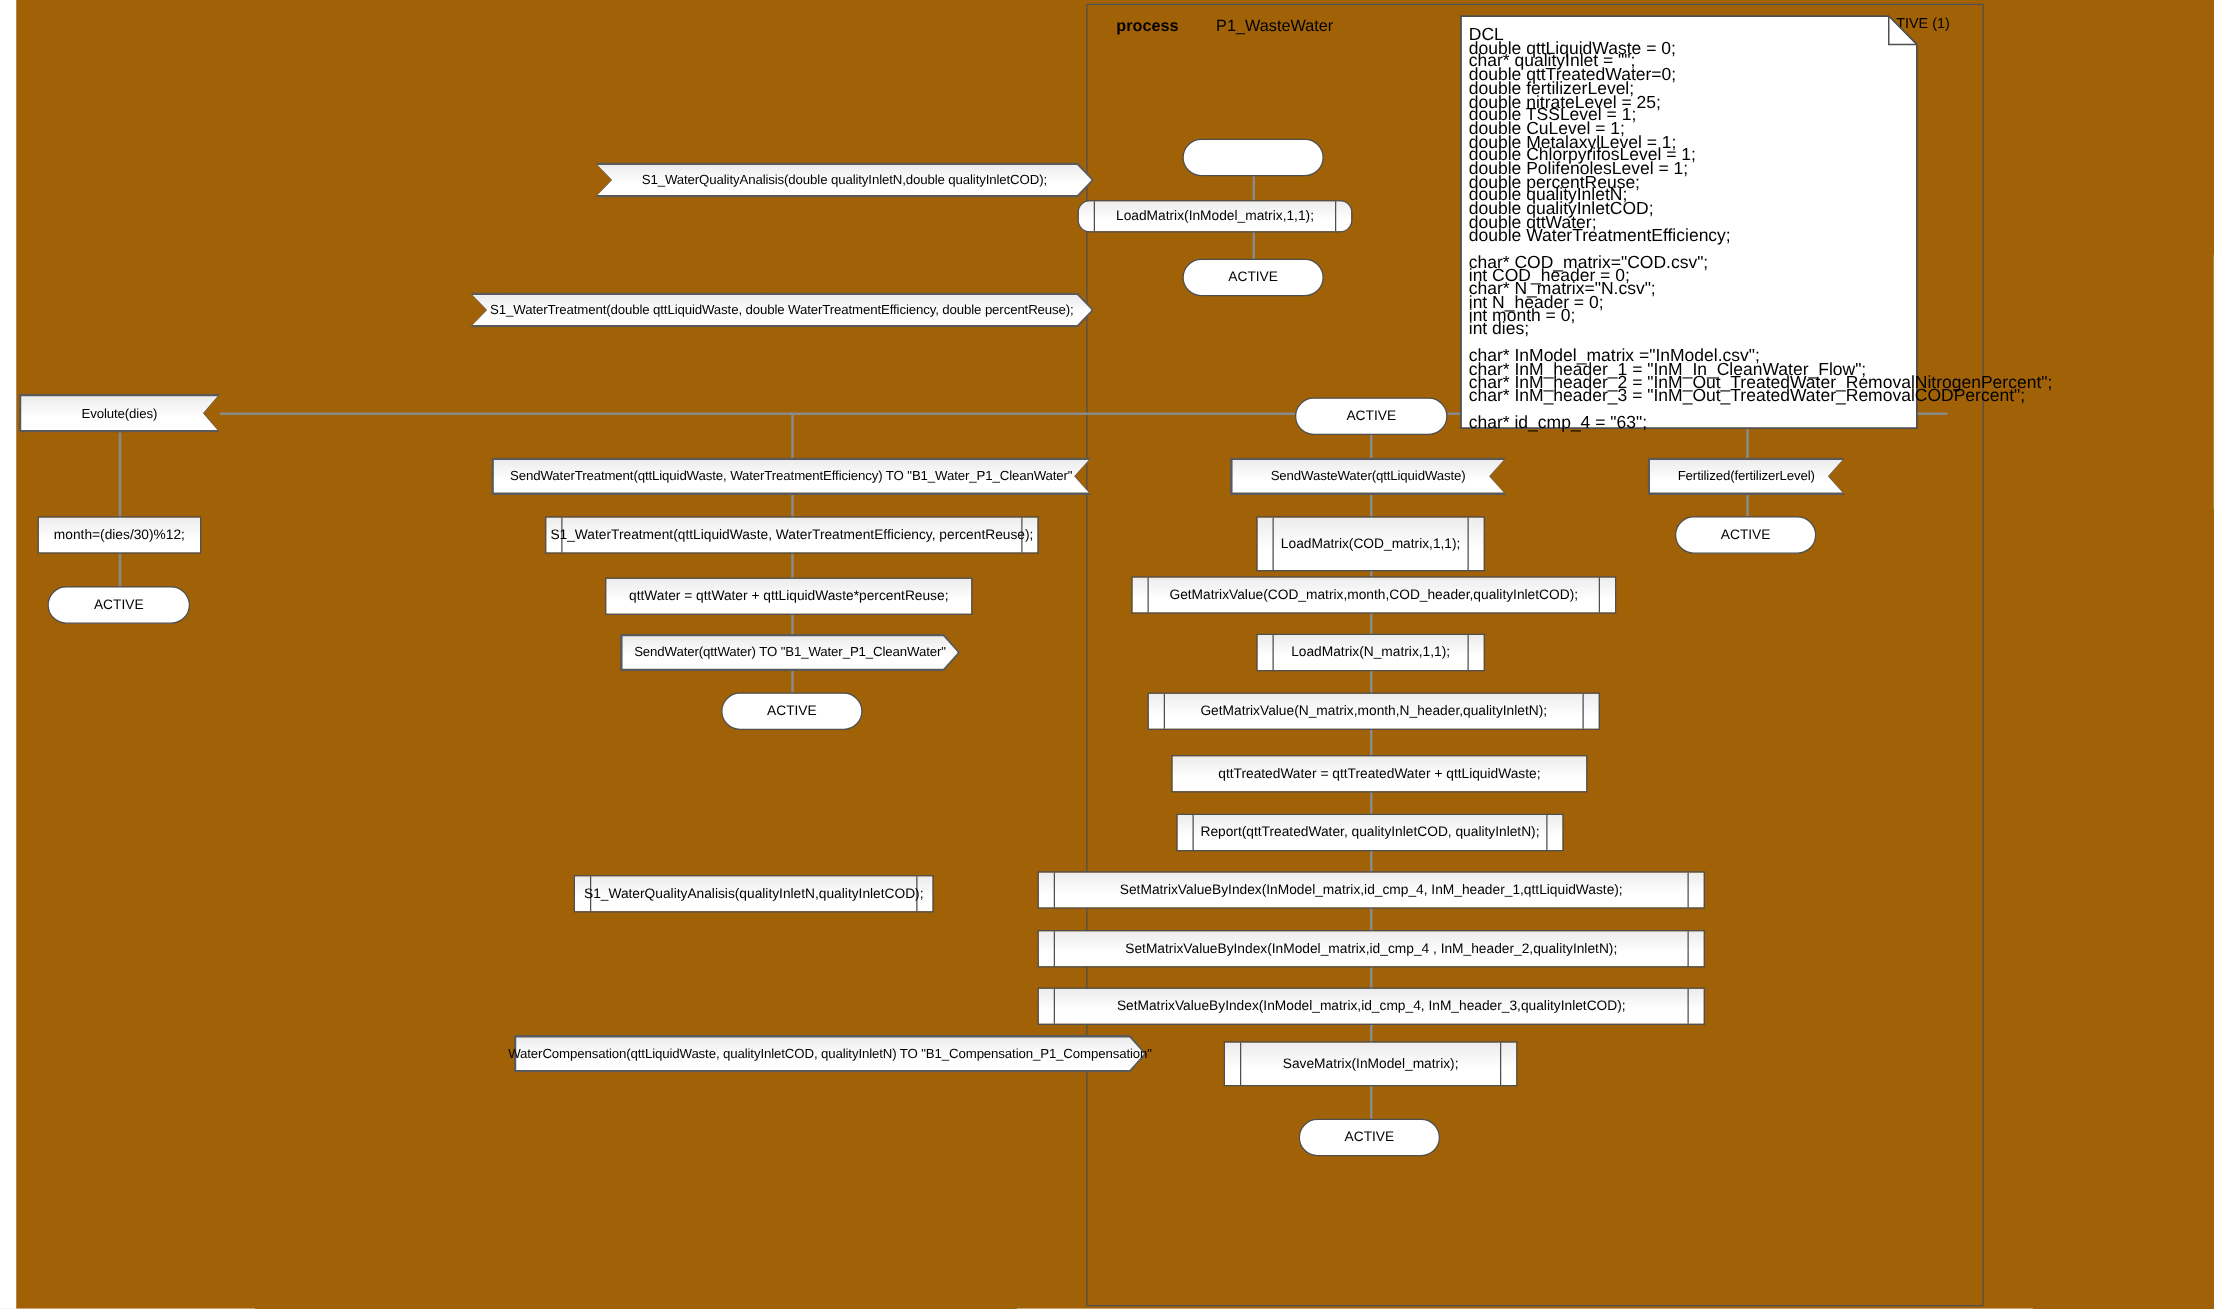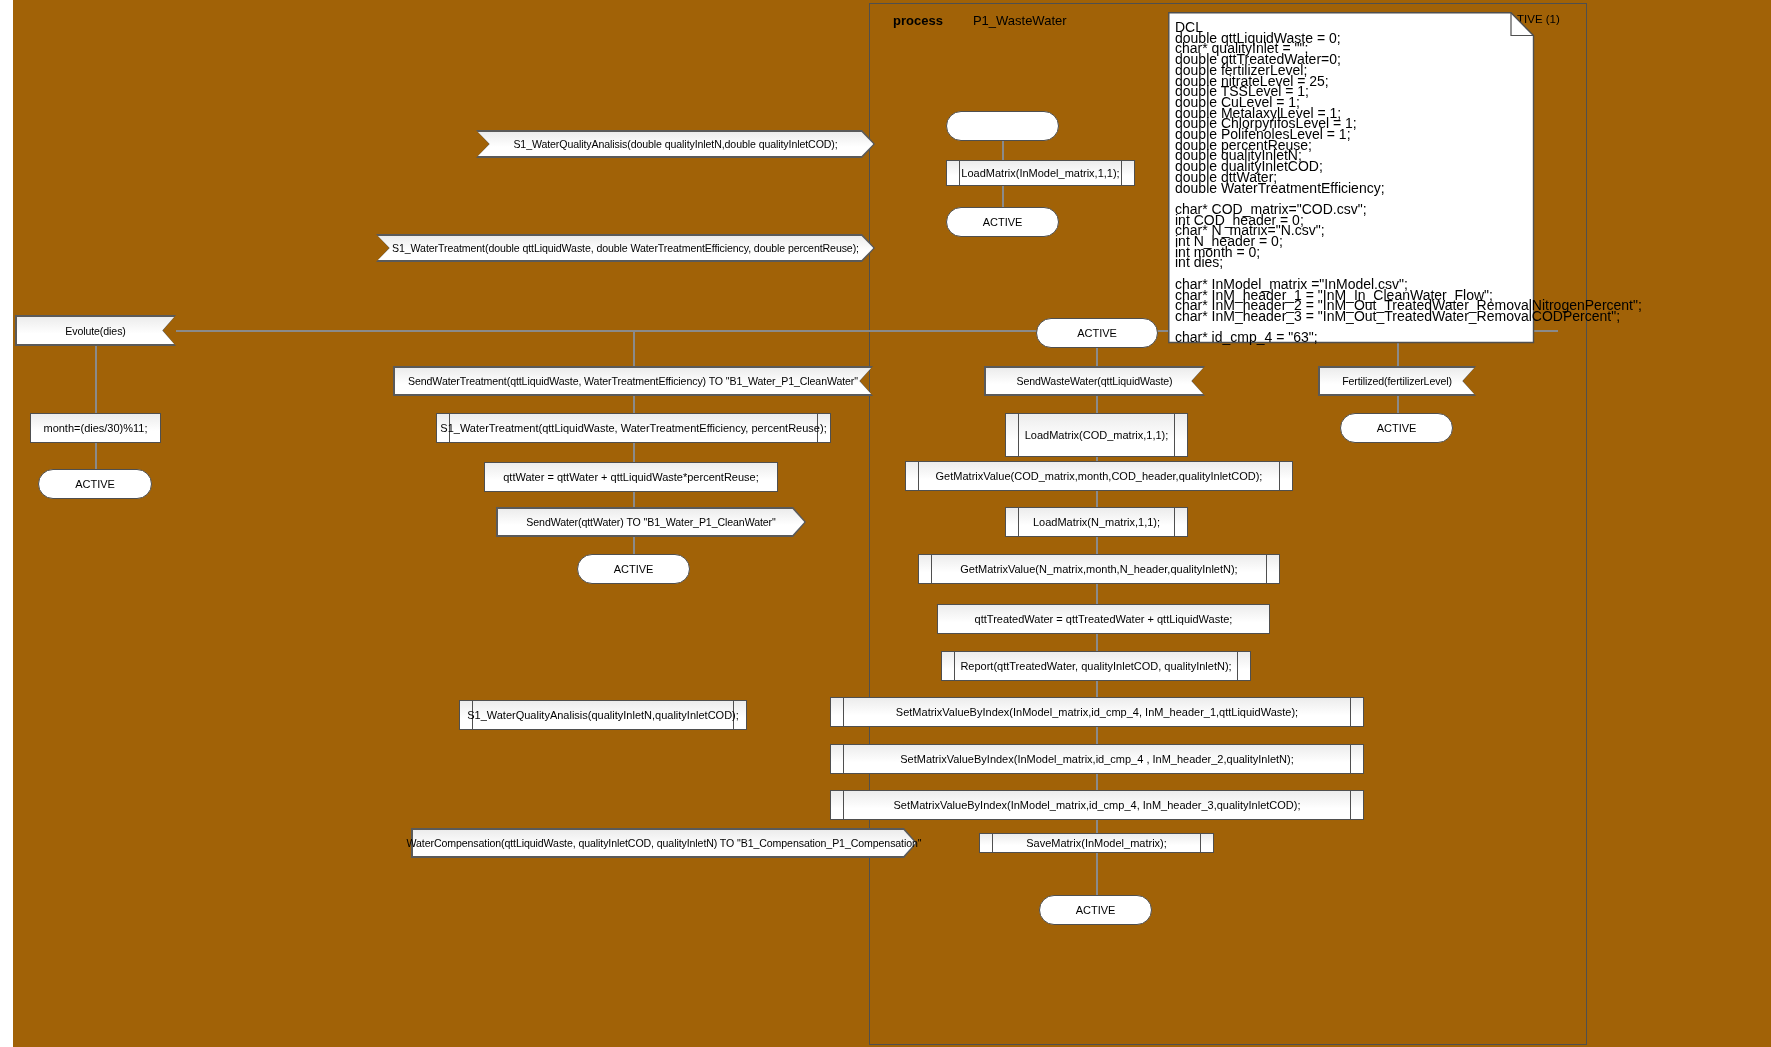--- a/index.html
+++ b/index.html
@@ -69,21 +69,21 @@
   <div class="vl" style="left:989px;top:141px;height:66px;"></div>
 
   <div id="proc-header">
     <span class="kw">process</span>
     <span>P1_WasteWater</span>
   </div>
 
   <div id="page-label">TIVE (1)</div>
 
   <div class="node pill" style="left:933px;top:111px;width:113px;height:30px;"></div>
-  <div class="node proc" style="left:933px;top:160px;width:189px;height:26px;">
+  <div class="node proc" style="left:849px;top:160px;width:220px;height:26px;border-radius:10px;">
     <div class="lbl">LoadMatrix(InModel_matrix,1,1);</div>
   </div>
   <div class="node pill" style="left:933px;top:207px;width:113px;height:30px;">
     <div class="lbl">ACTIVE</div>
   </div>
 
   <div class="node banner arrow-lr" style="left:463px;top:130px;width:399px;height:28px;">
     <div class="sh-o"></div>
     <div class="sh-i"></div>
     <div class="lbl">S1_WaterQualityAnalisis(double qualityInletN,double qualityInletCOD);</div>
@@ -93,21 +93,21 @@
     <div class="sh-i"></div>
     <div class="lbl">S1_WaterTreatment(double qttLiquidWaste, double WaterTreatmentEfficiency, double percentReuse);</div>
   </div>
 
   <div class="node banner in-r" style="left:2px;top:315px;width:161px;height:31px;">
     <div class="sh-o"></div>
     <div class="sh-i"></div>
     <div class="lbl">Evolute(dies)</div>
   </div>
   <div class="node task" style="left:17px;top:413px;width:131px;height:30px;">
-    <div class="lbl">month=(dies/30)%11;</div>
+    <div class="lbl">month=(dies/30)%12;</div>
   </div>
   <div class="node pill" style="left:25px;top:469px;width:114px;height:30px;">
     <div class="lbl">ACTIVE</div>
   </div>
 
   <div class="node pill" style="left:1023px;top:318px;width:122px;height:30px;">
     <div class="lbl">ACTIVE</div>
   </div>
 
 
@@ -115,21 +115,21 @@
     <div class="sh-o"></div>
     <div class="sh-i"></div>
     <div class="lbl">SendWaterTreatment(qttLiquidWaste, WaterTreatmentEfficiency) TO "B1_Water_P1_CleanWater"</div>
   </div>
   <div class="node proc" style="left:423px;top:413px;width:395px;height:30px;">
     <div class="lbl">S1_WaterTreatment(qttLiquidWaste, WaterTreatmentEfficiency, percentReuse);</div>
   </div>
   <div class="node task" style="left:471px;top:462px;width:294px;height:30px;">
     <div class="lbl">qttWater = qttWater + qttLiquidWaste*percentReuse;</div>
   </div>
-  <div class="node banner out-r" style="left:483px;top:507px;width:272px;height:30px;padding-left:38px;">
+  <div class="node banner out-r" style="left:483px;top:507px;width:272px;height:30px;">
     <div class="sh-o"></div>
     <div class="sh-i"></div>
     <div class="lbl">SendWater(qttWater) TO "B1_Water_P1_CleanWater"</div>
   </div>
   <div class="node pill" style="left:564px;top:554px;width:113px;height:30px;">
     <div class="lbl">ACTIVE</div>
   </div>
 
   <div class="node banner in-r" style="left:971px;top:366px;width:221px;height:30px;">
     <div class="sh-o"></div>
@@ -156,21 +156,21 @@
   </div>
   <div class="node proc" style="left:817px;top:697px;width:534px;height:30px;">
     <div class="lbl">SetMatrixValueByIndex(InModel_matrix,id_cmp_4, InM_header_1,qttLiquidWaste);</div>
   </div>
   <div class="node proc" style="left:817px;top:744px;width:534px;height:30px;">
     <div class="lbl">SetMatrixValueByIndex(InModel_matrix,id_cmp_4 , InM_header_2,qualityInletN);</div>
   </div>
   <div class="node proc" style="left:817px;top:790px;width:534px;height:30px;">
     <div class="lbl">SetMatrixValueByIndex(InModel_matrix,id_cmp_4, InM_header_3,qualityInletCOD);</div>
   </div>
-  <div class="node proc" style="left:966px;top:833px;width:235px;height:20px;">
+  <div class="node proc" style="left:966px;top:833px;width:235px;height:36px;">
     <div class="lbl">SaveMatrix(InModel_matrix);</div>
   </div>
   <div class="node pill" style="left:1026px;top:895px;width:113px;height:30px;">
     <div class="lbl">ACTIVE</div>
   </div>
 
   <div class="node banner in-r" style="left:1305px;top:366px;width:158px;height:30px;">
     <div class="sh-o"></div>
     <div class="sh-i"></div>
     <div class="lbl">Fertilized(fertilizerLevel)</div>

